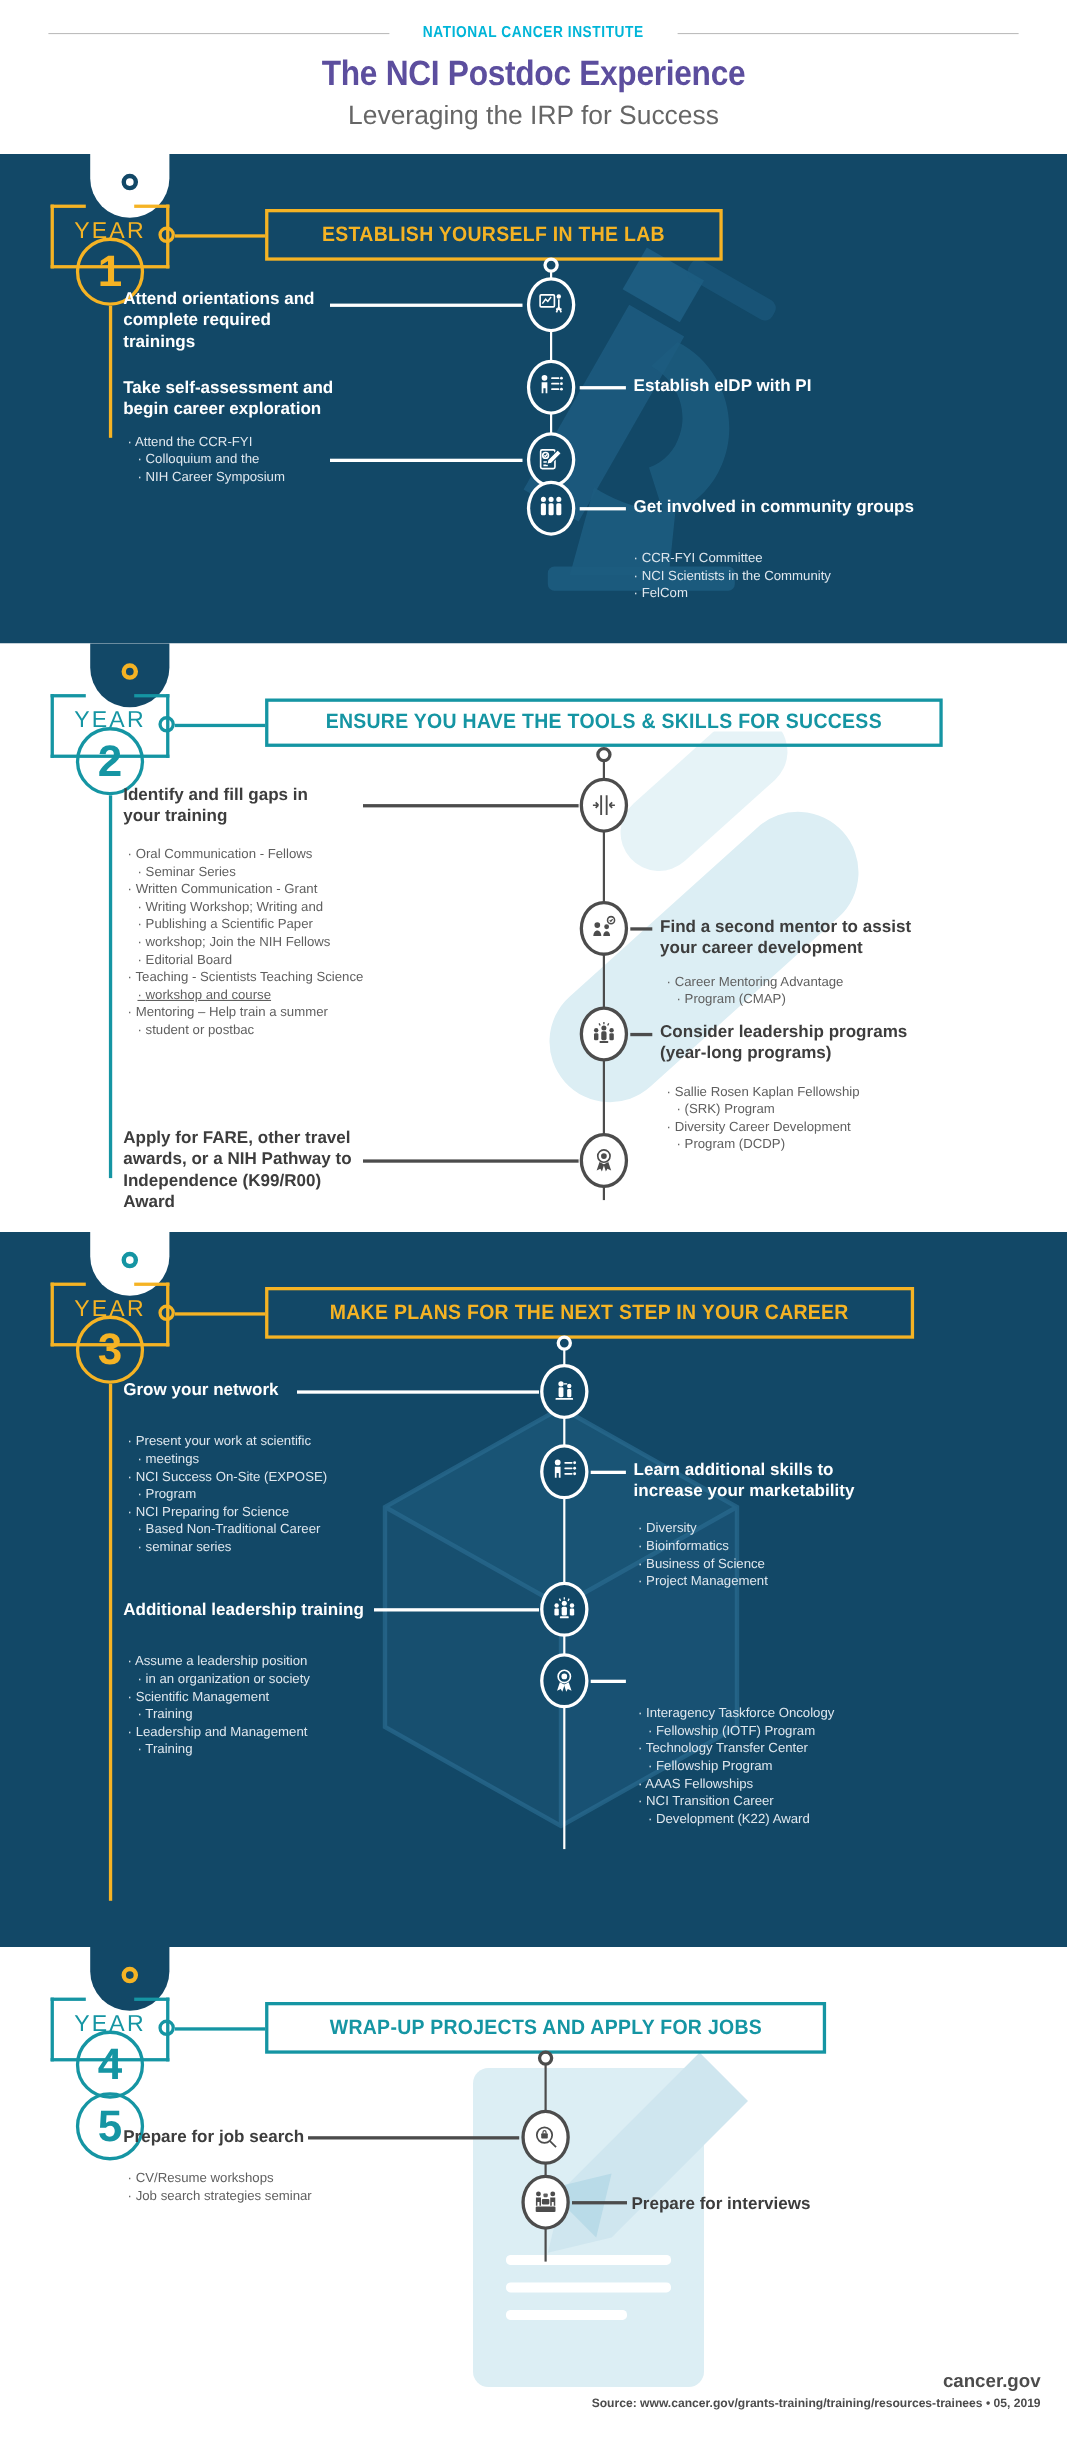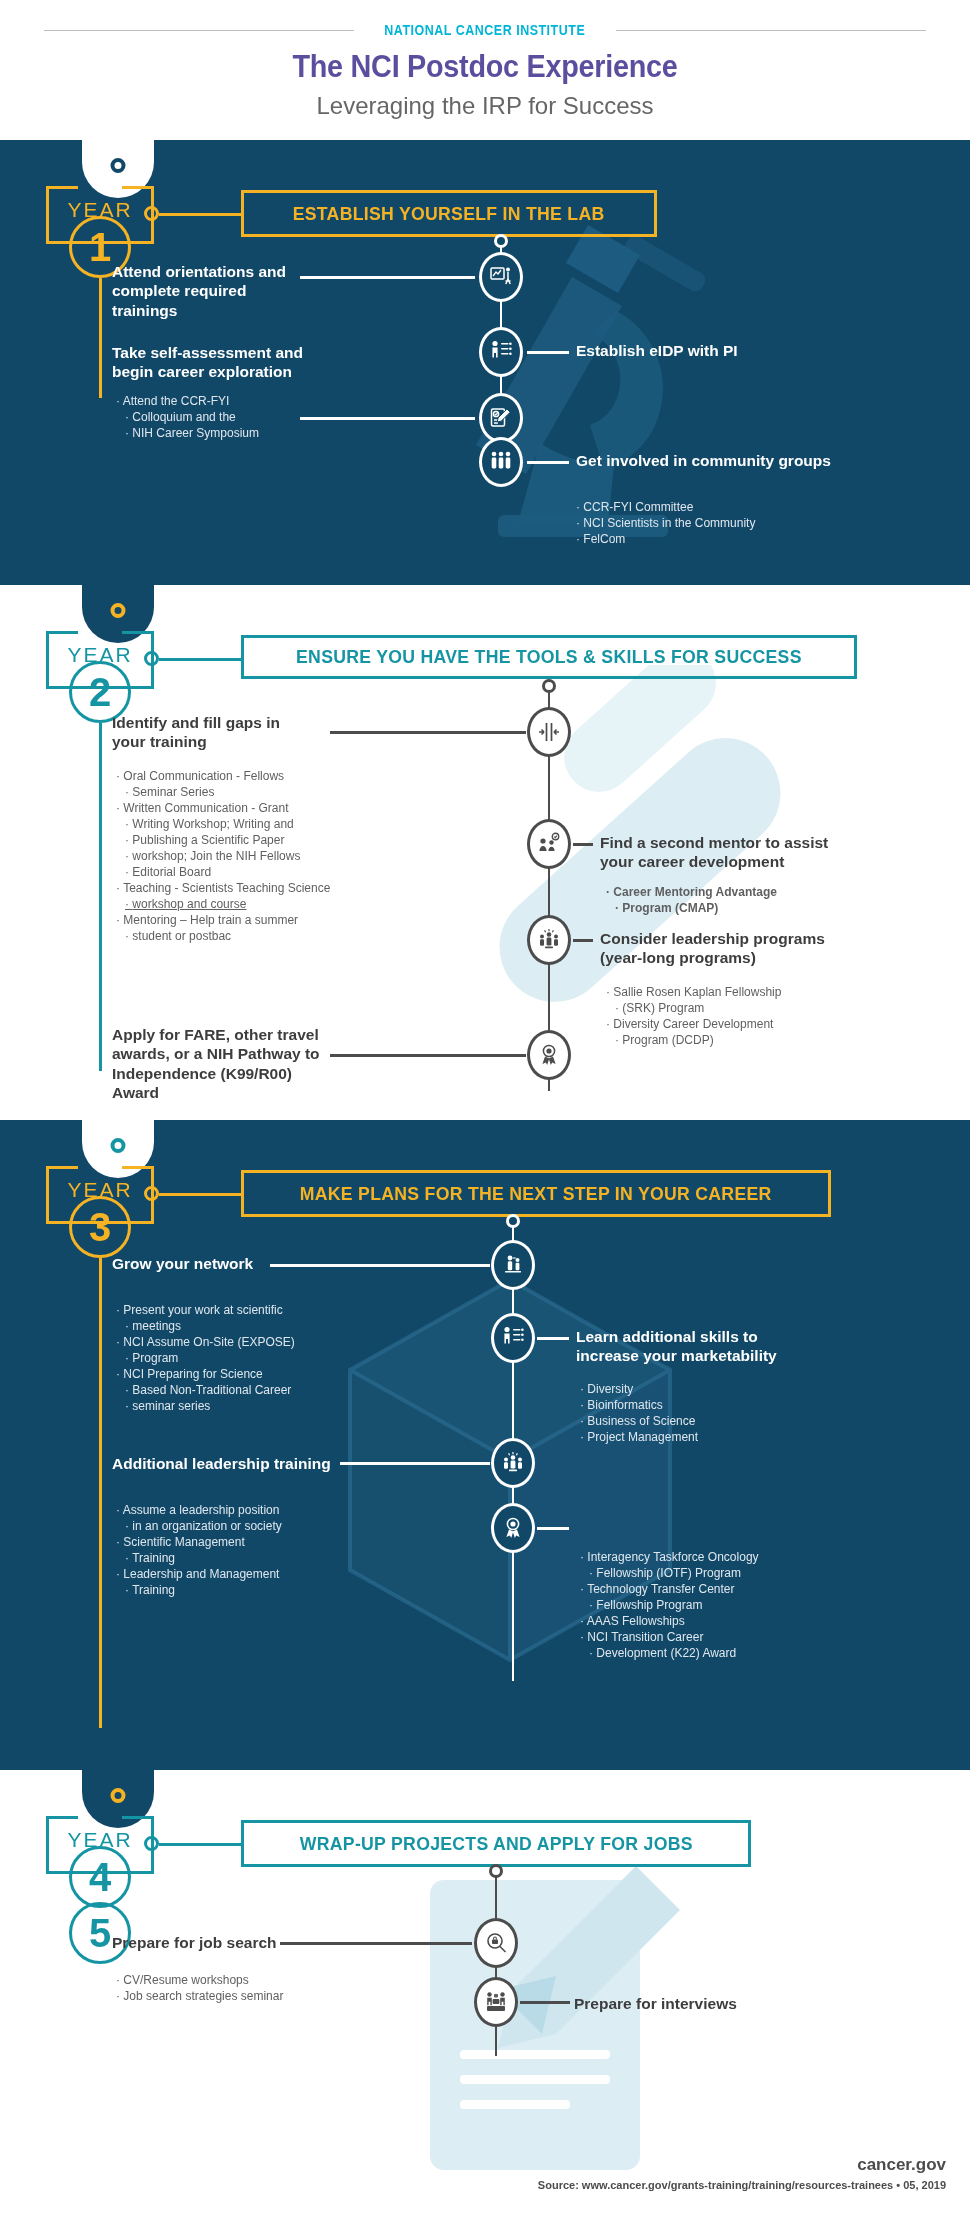--- a/index.html
+++ b/index.html
@@ -332,21 +332,21 @@
       <li style="text-indent:0; padding-left:9px;">student or postbac</li>
     </ul>
 
     <div class="hdl onlight" style="left:112px; top:440px; width:230px; white-space:pre-line;">Apply for FARE, other travel
 awards, or a NIH Pathway to
 Independence (K99/R00) Award</div>
 
     <div class="hdl onlight" style="left:600px; top:248px; width:320px; white-space:pre-line;">Find a second mentor to assist
 your career development</div>
 
-    <ul class="bullets onlight" style="left:606px; top:300px; width:320px;font-weight:bold;">
+    <ul class="bullets onlight" style="left:606px; top:300px; width:320px;">
       <li>Career Mentoring Advantage</li>
       <li style="text-indent:0; padding-left:9px;">Program (CMAP)</li>
     </ul>
 
     <div class="hdl onlight" style="left:600px; top:344px; width:330px; white-space:pre-line;">Consider leadership programs
 (year-long programs)</div>
 
     <ul class="bullets onlight" style="left:606px; top:400px; width:330px;">
       <li>Sallie Rosen Kaplan Fellowship</li>
       <li style="text-indent:0; padding-left:9px;">(SRK) Program</li>
@@ -439,21 +439,21 @@
         <path d="M16 13.4 L18.6 21 l-3.4-1.6 -1.4 2.6 -2.1-6.4" fill="#fff" stroke="none"></path>
       </svg>
     </div>
     <div class="leader light" style="left:537px; top:407px; width:32px;"></div>
 
     <div class="hdl ondark" style="left:112px; top:134px; width:230px;">Grow your network</div>
 
     <ul class="bullets ondark" style="left:116px; top:183px; width:240px;">
       <li>Present your work at scientific</li>
       <li style="text-indent:0; padding-left:9px;">meetings</li>
-      <li>NCI Assume On-Site (EXPOSE)</li>
+      <li>NCI Success On-Site (EXPOSE)</li>
       <li style="text-indent:0; padding-left:9px;">Program</li>
       <li>NCI Preparing for Science</li>
       <li style="text-indent:0; padding-left:9px;">Based Non-Traditional Career</li>
       <li style="text-indent:0; padding-left:9px;">seminar series</li>
     </ul>
 
     <div class="hdl ondark" style="left:112px; top:334px; width:250px;">Additional leadership training</div>
 
     <ul class="bullets ondark" style="left:116px; top:383px; width:240px;">
       <li>Assume a leadership position</li>

